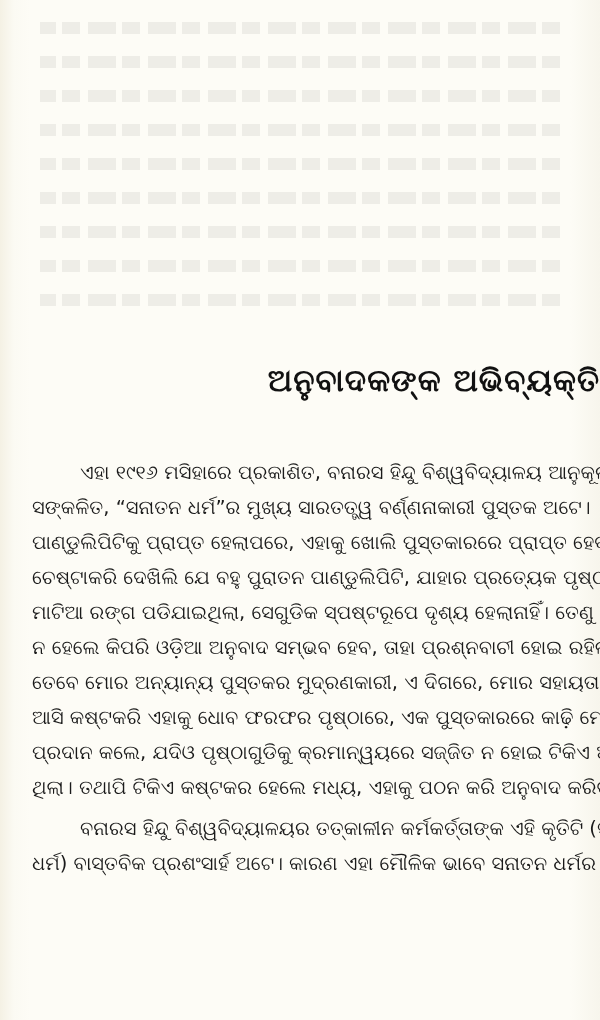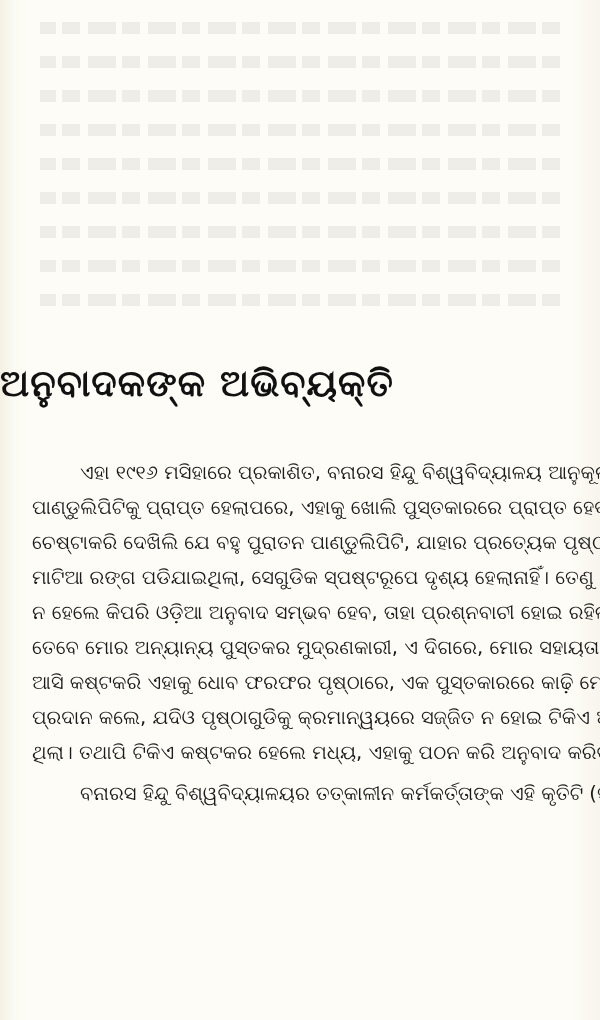--- a/index.html
+++ b/index.html
@@ -45,22 +45,22 @@
       left: 0; right: 0;
       top: 12px;
       height: 12px;
       background: repeating-linear-gradient(90deg, #333 0 18px, transparent 18px 24px, #333 24px 52px, transparent 52px 60px);
     }
     .title {
       position: absolute;
       top: 362px;
       left: 0;
       width: 600px;
-      text-align: left;
-      font-size: 37px;
+      text-align: right;
+      font-size: 31px;
       font-weight: bold;
       letter-spacing: 1px;
       color: #111;
     }
     .body-text {
       position: absolute;
       top: 455px;
       left: 32px;
       width: 500px;
       font-size: 19.5px;
@@ -99,33 +99,35 @@
       <div class="bl"></div>
       <div class="bl"></div>
   </div>
 
   <div class="title">ଅନୁବାଦକଙ୍କ ଅଭିବ୍ୟକ୍ତି</div>
 
   <div class="body-text">
 
     <div>
       <div class="line indent">ଏହା ୧୯୧୬ ମସିହାରେ ପ୍ରକାଶିତ, ବନାରସ ହିନ୍ଦୁ ବିଶ୍ୱବିଦ୍ୟାଳୟ ଆନୁକୂଲ୍ୟରେ</div>
+      <div class="line last">ସଙ୍କଳିତ, “ସନାତନ ଧର୍ମ”ର ମୁଖ୍ୟ ସାରତତ୍ତ୍ୱ ବର୍ଣ୍ଣନାକାରୀ ପୁସ୍ତକ ଅଟେ।</div>
     </div>
 
     <div>
       <div class="line">ପାଣ୍ଡୁଲିପିଟିକୁ ପ୍ରାପ୍ତ ହେଲାପରେ, ଏହାକୁ ଖୋଲି ପୁସ୍ତକାରରେ ପ୍ରାପ୍ତ ହେବାର</div>
       <div class="line">ଚେଷ୍ଟାକରି ଦେଖିଲି ଯେ ବହୁ ପୁରାତନ ପାଣ୍ଡୁଲିପିଟି, ଯାହାର ପ୍ରତ୍ୟେକ ପୃଷ୍ଠାମାନ</div>
       <div class="line">ମାଟିଆ ରଙ୍ଗ ପଡିଯାଇଥିଲା, ସେଗୁଡିକ ସ୍ପଷ୍ଟରୂପେ ଦୃଶ୍ୟ ହେଲାନାହିଁ। ତେଣୁ ପଢି</div>
       <div class="line last">ନ ହେଲେ କିପରି ଓଡ଼ିଆ ଅନୁବାଦ ସମ୍ଭବ ହେବ, ତାହା ପ୍ରଶ୍ନବାଚୀ ହୋଇ ରହିଲା।</div>
       <div class="line">ତେବେ ମୋର ଅନ୍ୟାନ୍ୟ ପୁସ୍ତକର ମୁଦ୍ରଣକାରୀ, ଏ ଦିଗରେ, ମୋର ସହାୟତାକୁ</div>
       <div class="line">ଆସି କଷ୍ଟକରି ଏହାକୁ ଧୋବ ଫରଫର ପୃଷ୍ଠାରେ, ଏକ ପୁସ୍ତକାରରେ କାଢ଼ି ମୋତେ</div>
       <div class="line">ପ୍ରଦାନ କଲେ, ଯଦିଓ ପୃଷ୍ଠାଗୁଡିକୁ କ୍ରମାନ୍ୱୟରେ ସଜ୍ଜିତ ନ ହୋଇ ଟିକିଏ ଅଡୁଆଭାବେ</div>
       <div class="line">ଥିଲା। ତଥାପି ଟିକିଏ କଷ୍ଟକର ହେଲେ ମଧ୍ୟ, ଏହାକୁ ପଠନ କରି ଅନୁବାଦ କରିବା</div>
     </div>
 
     <div class="para-gap"></div>
 
     <div>
       <div class="line indent">ବନାରସ ହିନ୍ଦୁ ବିଶ୍ୱବିଦ୍ୟାଳୟର ତତ୍କାଳୀନ କର୍ମକର୍ତ୍ତାଙ୍କ ଏହି କୃତିଟି (ସନାତନ</div>
+      <div class="line">ଧର୍ମ) ବାସ୍ତବିକ ପ୍ରଶଂସାର୍ହ ଅଟେ। କାରଣ ଏହା ମୌଳିକ ଭାବେ ସନାତନ ଧର୍ମର</div>
     </div>
 
   </div>
 </div>
 
 </body></html>

